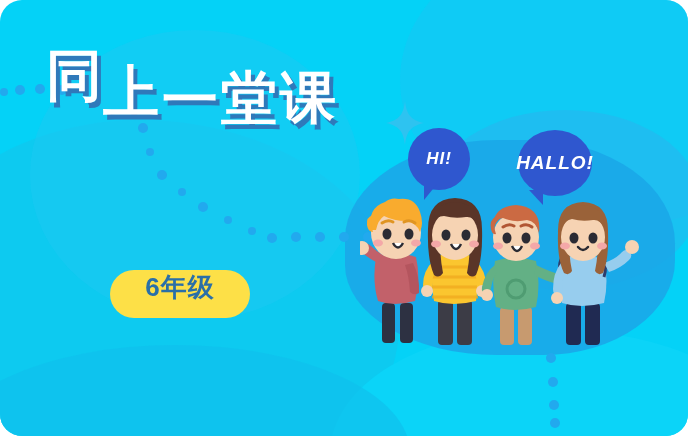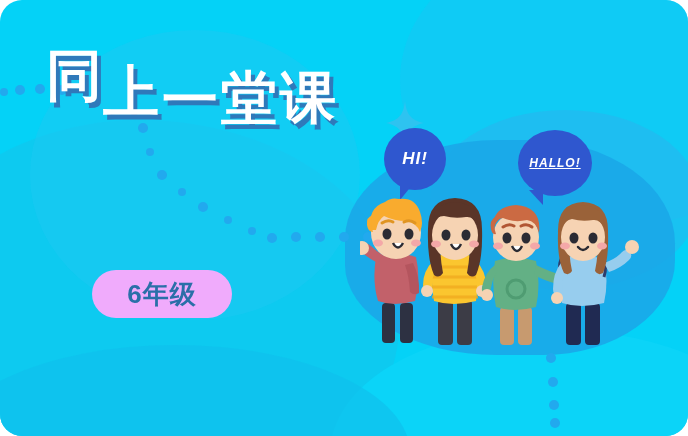--- a/index.html
+++ b/index.html
@@ -113,28 +113,28 @@
     left: 106px;
     top: 185px;
     font-size: 60px;
     font-weight: bold;
     color: #2d6fa6;
     letter-spacing: 6px;
     line-height: 1;
     text-shadow: 3px 3px 0 rgba(20,150,200,.18);
   }
   #grade-badge {
-    left: 92px;
+    left: 110px;
     top: 270px;
     width: 140px;
     height: 48px;
     border-radius: 24px;
-    background: #f0abfc;
+    background: #fde047;
     display: flex;
-    align-items: center;
+    align-items: flex-start;
     justify-content: center;
   }
   #grade-badge .label {
     font-size: 26px;
     font-weight: bold;
     color: #2a6fa8;
     letter-spacing: 1px;
   }
 
   
@@ -149,30 +149,30 @@
   .bubble .txt {
     color: #ffffff;
     font-weight: bold;
     font-style: italic;
     letter-spacing: 1px;
   }
   .bubble .tail {
     position: absolute;
     width: 0; height: 0;
   }
-  #bubble-hi { left: 384px; top: 128px; width: 62px; height: 62px; }
+  #bubble-hi { left: 408px; top: 128px; width: 62px; height: 62px; }
   #bubble-hi .txt { font-size: 17px; }
   #bubble-hi .tail {
     bottom: -10px; left: 16px;
     border-left: 13px solid #2f57cf;
     border-bottom: 16px solid transparent;
     border-right: 3px solid transparent;
   }
   #bubble-hallo { left: 518px; top: 130px; width: 74px; height: 66px; }
-  #bubble-hallo .txt { font-size: 12px; text-decoration: underline; }
+  #bubble-hallo .txt { font-size: 19px; }
   #bubble-hallo .tail {
     bottom: -9px; left: 8px;
     border-right: 14px solid #2f57cf;
     border-bottom: 15px solid transparent;
     border-left: 3px solid transparent;
   }
 
   
   #characters { left: 360px; top: 185px; width: 300px; height: 160px; }
 </style>

